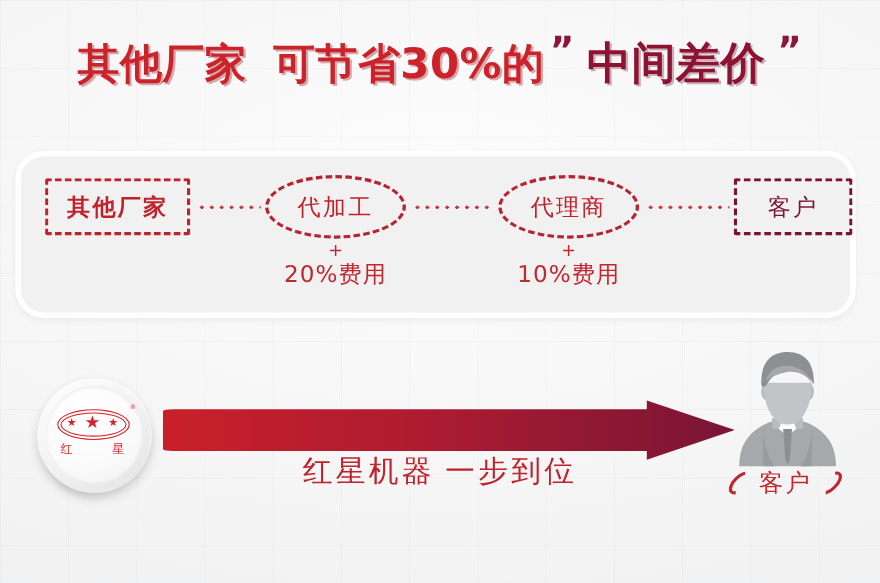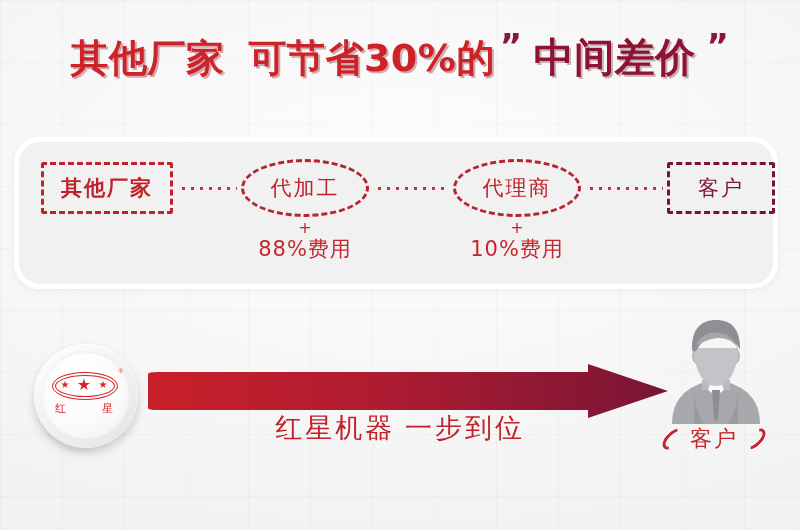--- a/index.html
+++ b/index.html
@@ -188,21 +188,21 @@
       </div>
       <div class="node pill n3">
         <span>代理商</span>
       </div>
       <div class="node rect dark n4">
         <span>客户</span>
       </div>
 
       <div class="fee f1">
         <div class="plus">+</div>
-        <div class="amt">88%费用</div>
+        <div class="amt">20%费用</div>
       </div>
       <div class="fee f2">
         <div class="plus">+</div>
         <div class="amt">10%费用</div>
       </div>
 
     </div>
   </div>
 
   <div class="logo-wrap">

